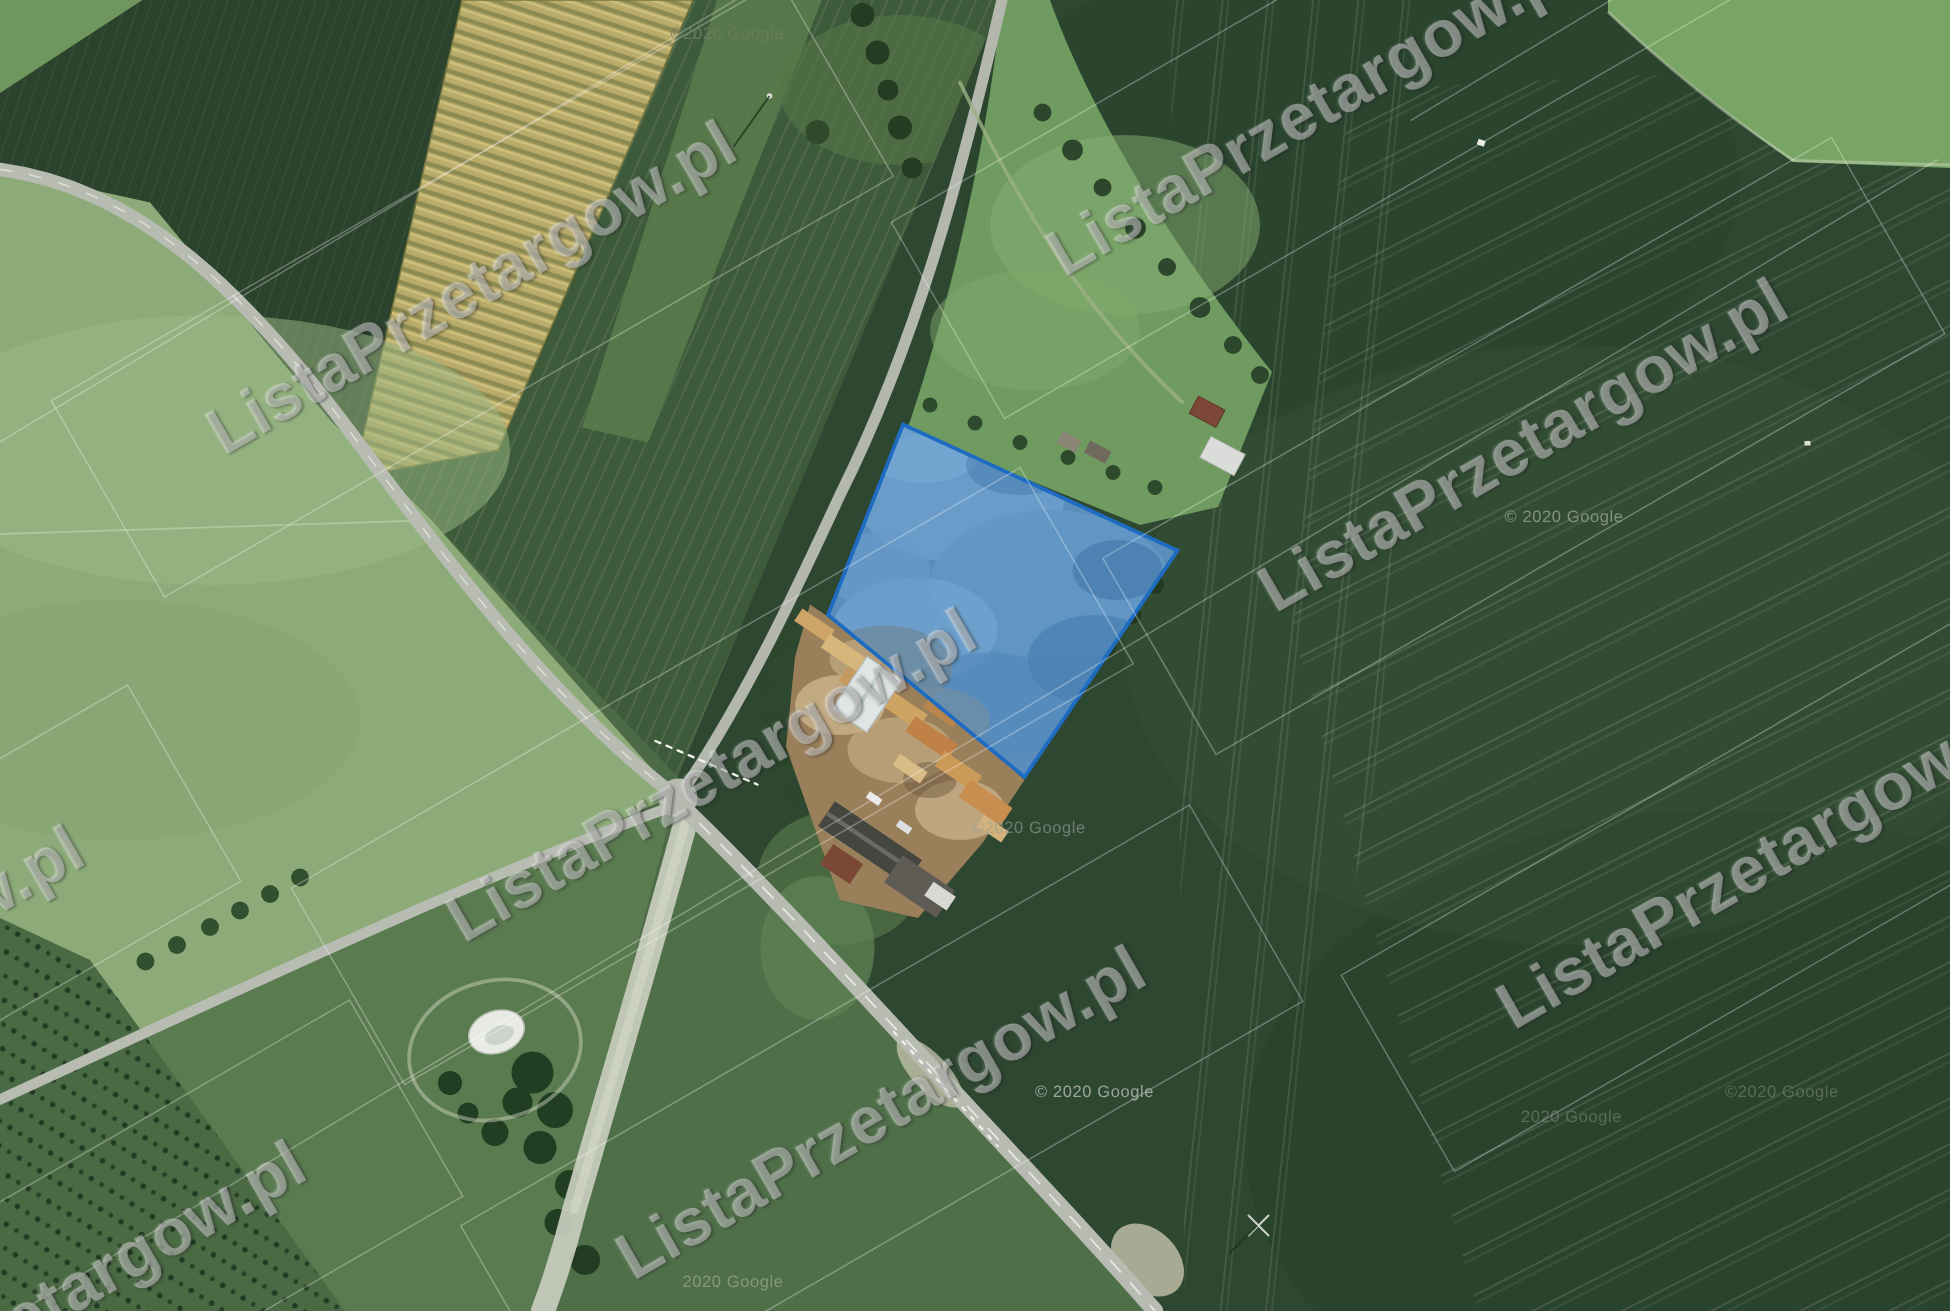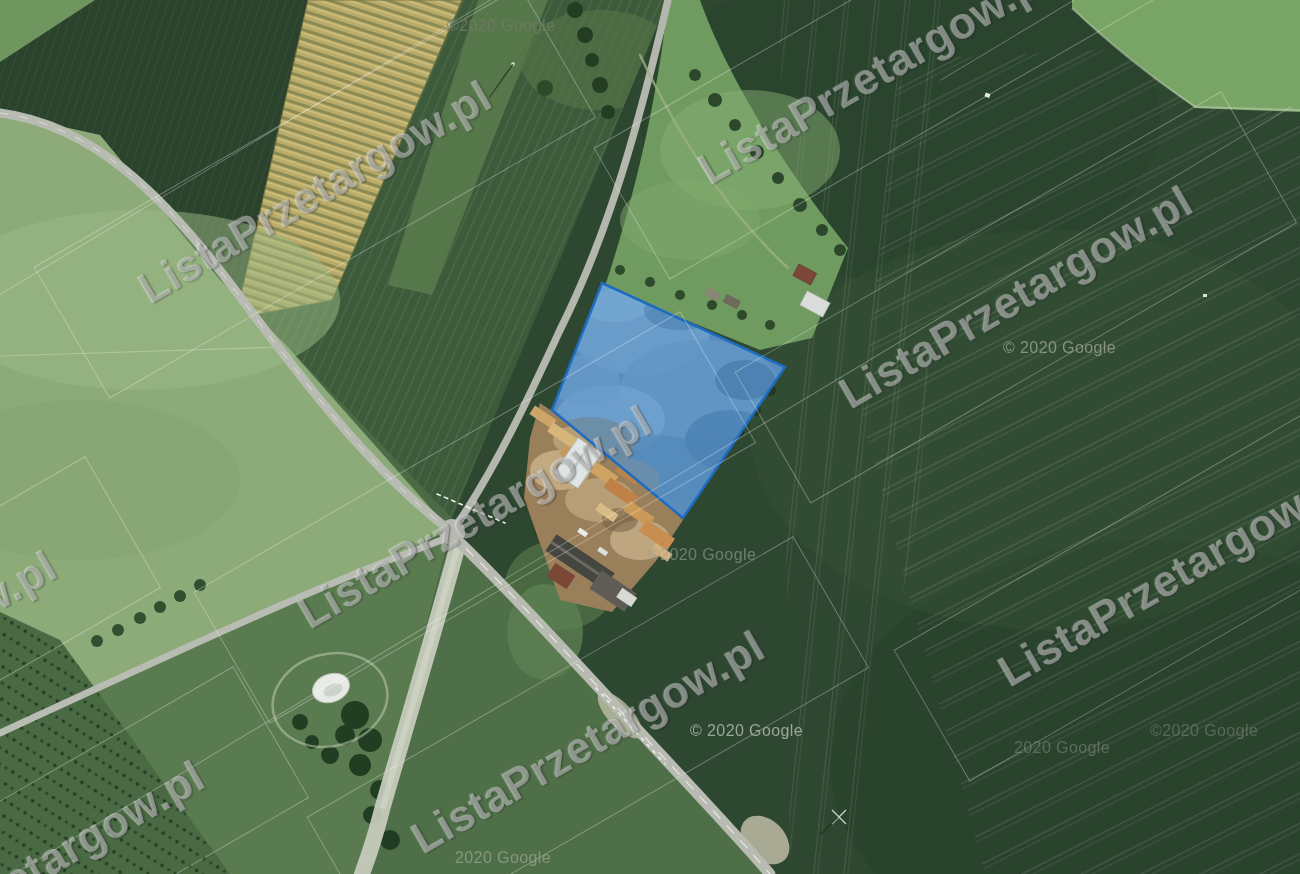--- a/index.html
+++ b/index.html
@@ -7,21 +7,21 @@
          font-family:"Liberation Sans",sans-serif;background:#4c6a46;}
   .stage svg{position:absolute;left:0;top:0;}
   
   .wm-layer{position:absolute;inset:0;}
   .wm{position:absolute;width:560px;height:150px;display:flex;align-items:center;justify-content:center;
       border:1px solid rgba(255,255,255,.30);transform-origin:0 75px;transform:rotate(-30deg);}
   .wm span{font-size:44px;font-weight:700;letter-spacing:.5px;white-space:nowrap;
       color:rgba(252,252,252,.40);text-shadow:1px 1px 2px rgba(30,30,30,.45), -1px -1px 1px rgba(255,255,255,.12);}
   .wm-line{position:absolute;height:1px;background:rgba(255,255,255,.30);transform-origin:0 0;transform:rotate(-31deg);}
   
-  .credit{position:absolute;font-size:16px;letter-spacing:.4px;white-space:nowrap;}
+  .credit{position:absolute;font-size:11px;letter-spacing:.4px;white-space:nowrap;}
   .c1{left:447px;top:17px;color:rgba(110,122,100,.9);}
   .c2{left:1003px;top:339px;color:rgba(160,168,155,.75);}
   .c3{left:648px;top:546px;color:rgba(150,160,148,.62);}
   .c4{left:690px;top:722px;color:rgba(175,182,170,.85);}
   .c5{left:1014px;top:739px;color:rgba(140,150,132,.5);}
   .c6{left:455px;top:849px;color:rgba(160,170,152,.68);}
   .c7{left:1150px;top:722px;color:rgba(128,138,120,.55);}
 </style>
 </head>
 <body>

